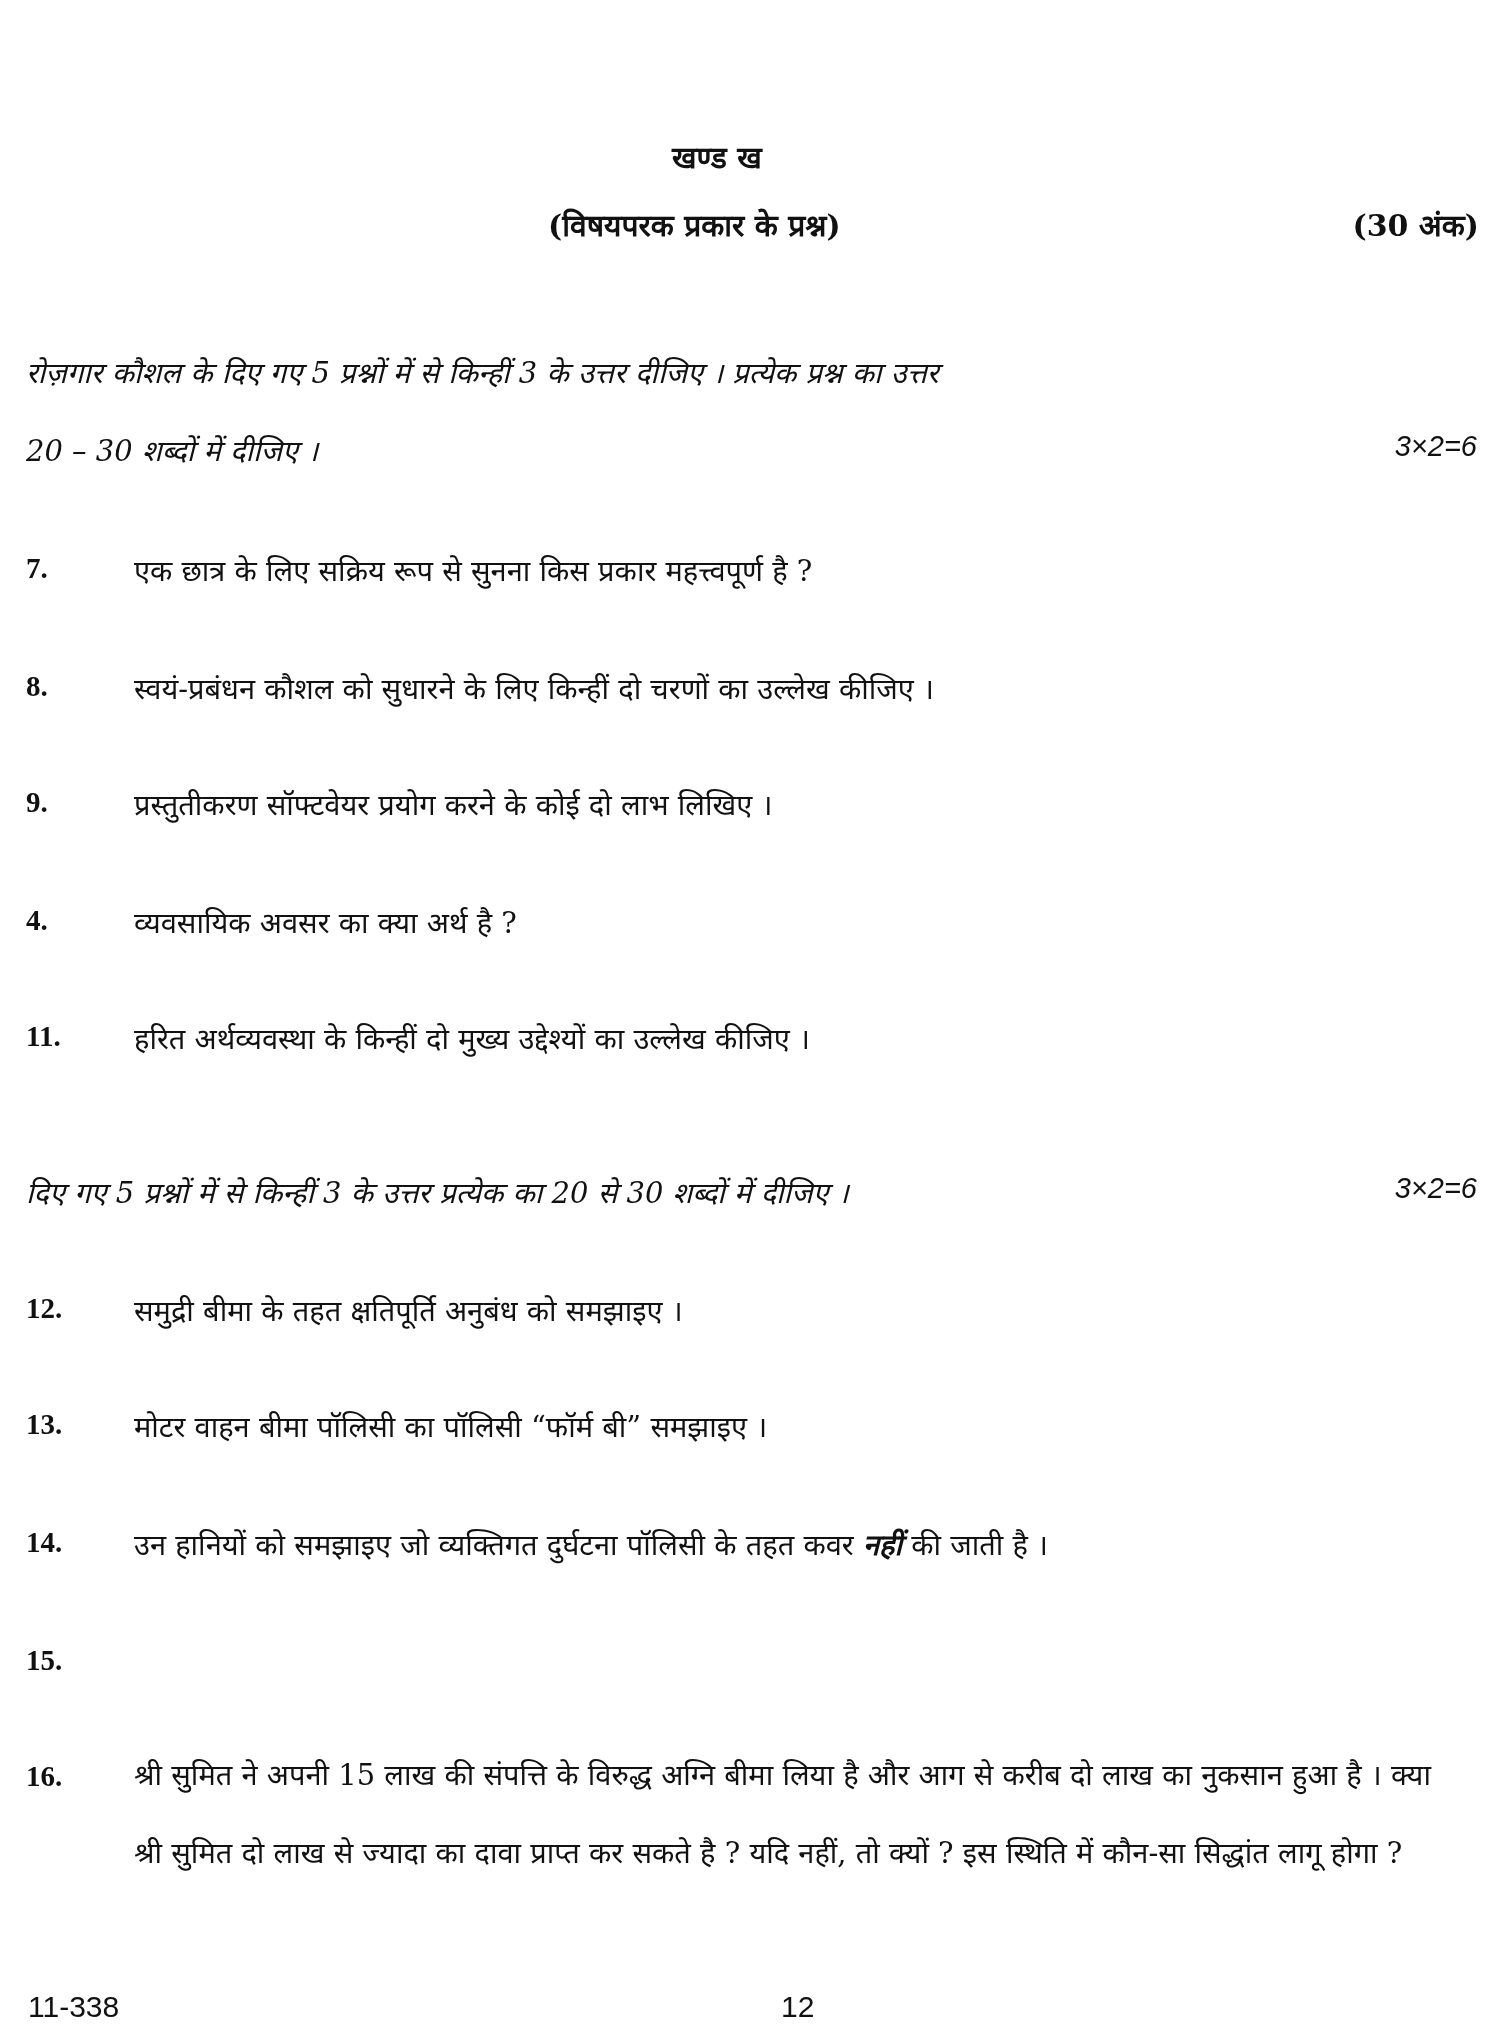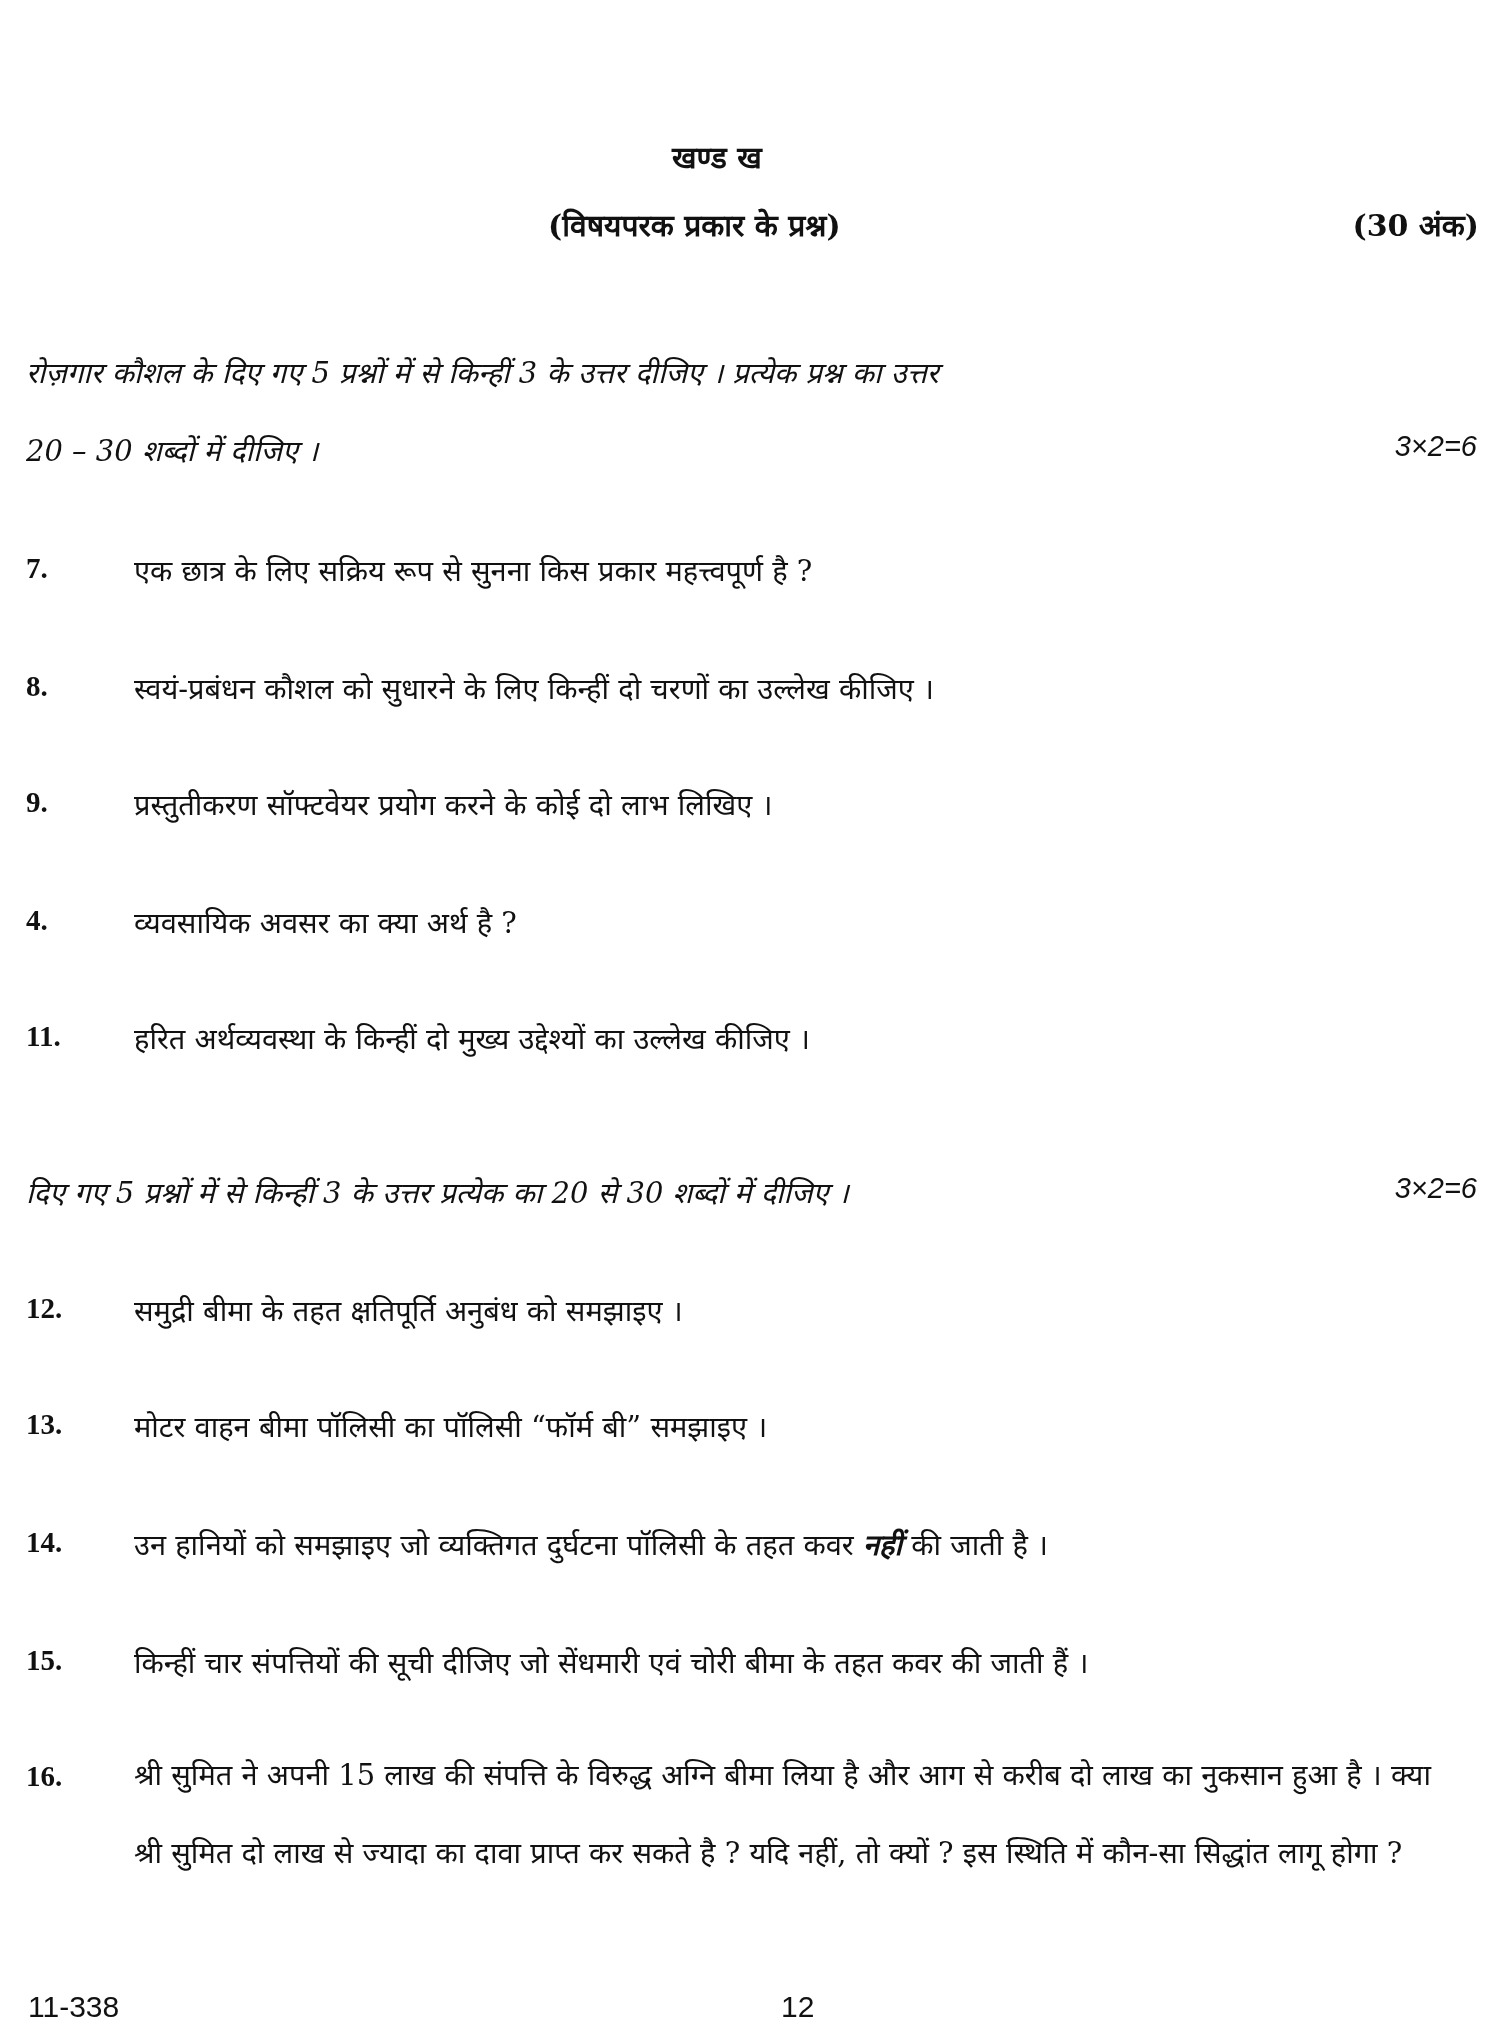--- a/index.html
+++ b/index.html
@@ -140,21 +140,20 @@
     <span class="q-text-single">मोटर वाहन बीमा पॉलिसी का पॉलिसी “फॉर्म बी” समझाइए ।</span>
   </div>
 
   <div class="q-row" style="top:1524px;">
     <span class="q-num">14.</span>
     <span class="q-text-single"><span>उन हानियों को समझाइए जो व्यक्तिगत दुर्घटना पॉलिसी के तहत कवर</span> <em style="font-weight:bold;font-style:italic;">नहीं</em> <span>की जाती है ।</span></span>
   </div>
 
   <div class="q-row" style="top:1642px;">
     <span class="q-num">15.</span>
-    <span class="q-text-single">किन्हीं चार संपत्तियों की सूची दीजिए जो सेंधमारी एवं चोरी बीमा के तहत कवर की जाती हैं ।</span>
   </div>
 
   <div class="q-row" style="top:1758px; right:40px;justify-content:space-between;">
     <span class="q-num">16.</span>
     <span class="q-text">श्री सुमित ने अपनी 15 लाख की संपत्ति के विरुद्ध अग्नि बीमा लिया है और आग से करीब दो लाख का नुकसान हुआ है । क्या श्री सुमित दो लाख से ज्यादा का दावा प्राप्त कर सकते है ? यदि नहीं, तो क्यों ? इस स्थिति में कौन-सा सिद्धांत लागू होगा ?</span>
   </div>
 
   <div class="abs footer-code">11-338</div>
   <div class="abs footer-page">12</div>
 

